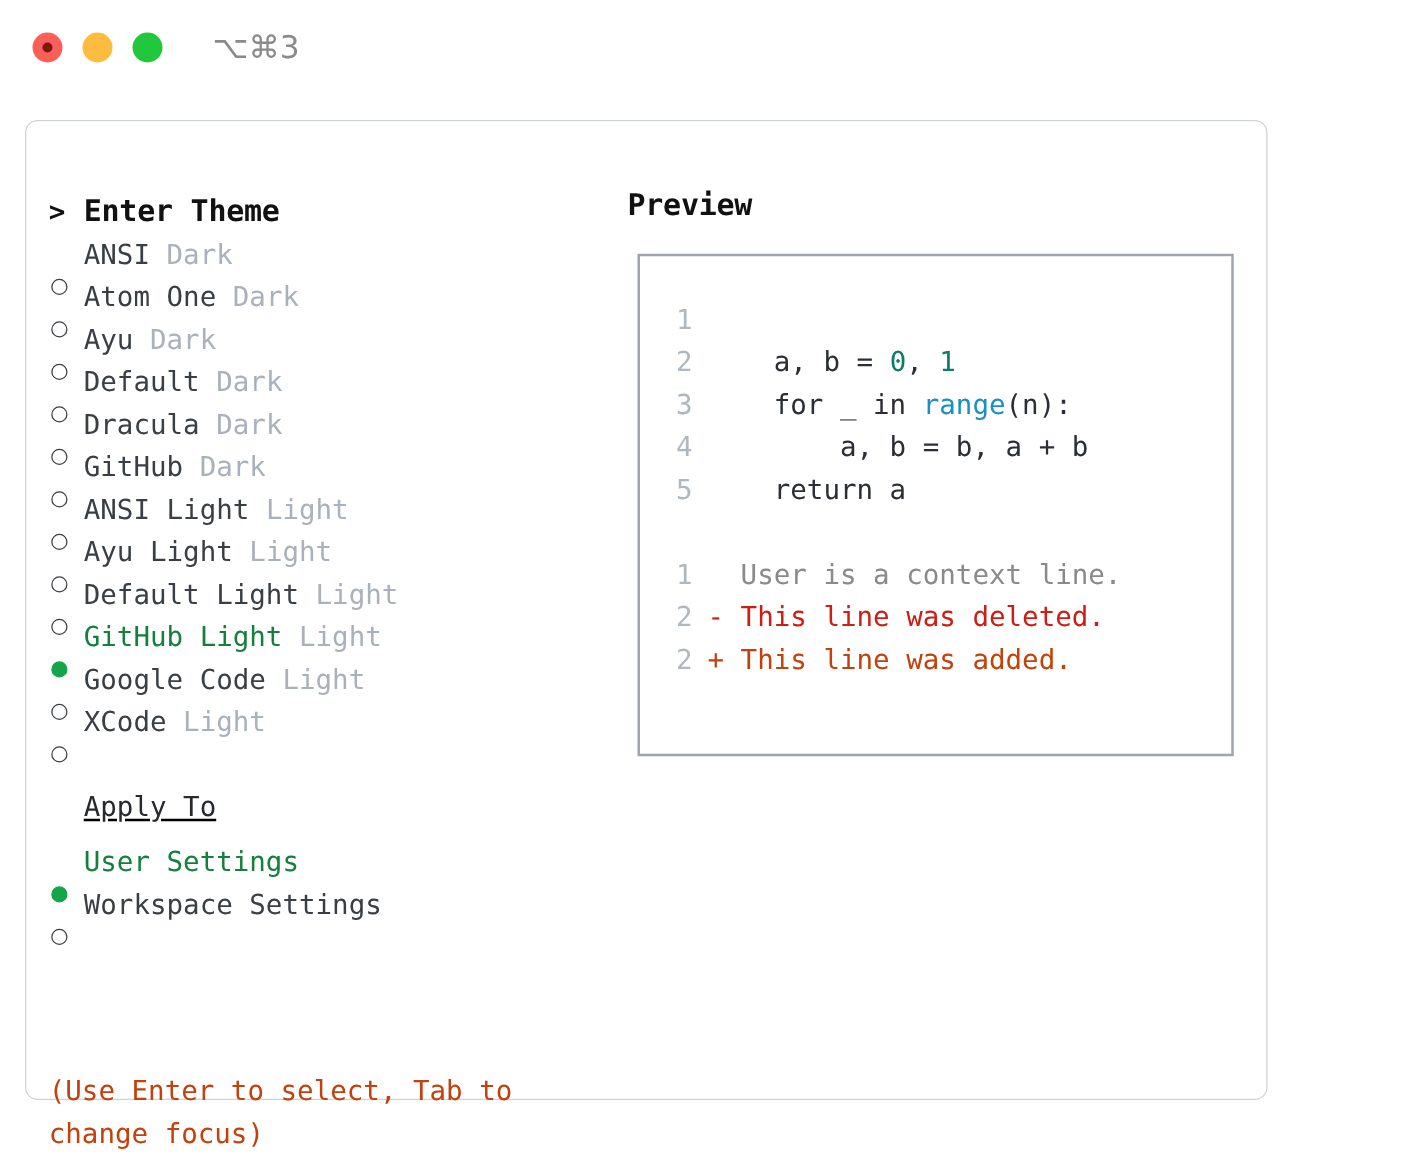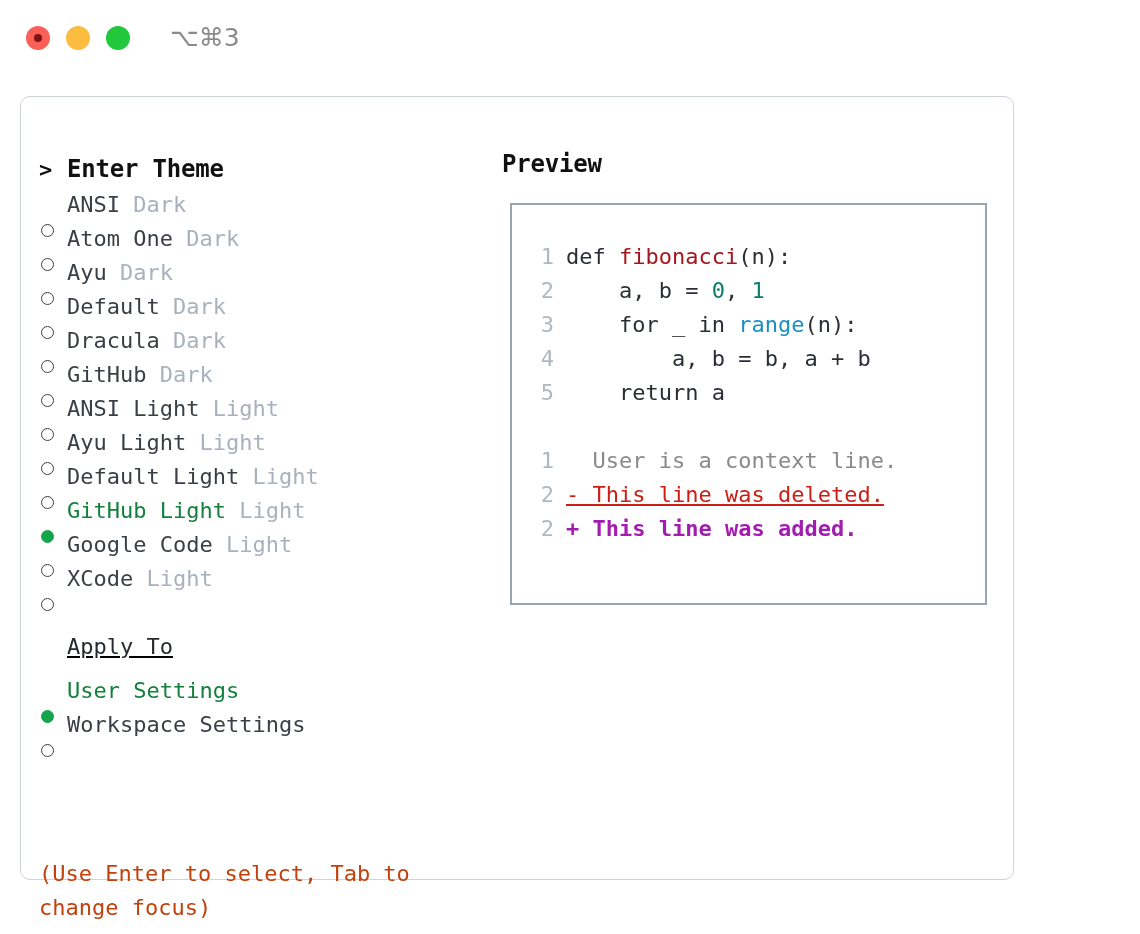--- a/index.html
+++ b/index.html
@@ -201,22 +201,22 @@
     color: #AFB8C1;
     margin-right: 12px;
   }
   .ctext { color: #2b2f35; }
 
   .tok-fn   { color: #A4151C; }
   .tok-num  { color: #0E7C6B; }
   .tok-call { color: #1A8FC4; }
 
   .diff-context { color: #8A8A8A; }
-  .diff-del     { color: #CC1E14; text-decoration: underline; }
-  .diff-add     { color: #a21caf; font-weight: bold; }
+  .diff-del     { color: #CC1E14; }
+  .diff-add     { color: #c2410c; }
 
   .spacer { height: 34px; }
 </style>
 </head>
 <body>
 
 <div id="window">
 
   <div id="titlebar">
     <div class="lights">
@@ -268,21 +268,21 @@
     <div id="hint">
       <div>(Use Enter to select, Tab to</div>
       <div>change focus)</div>
     </div>
 
     <div id="preview-title">Preview</div>
 
     <div id="code-box">
       <div id="code-inner">
         <div id="code-rows">
-            <div class="cline"><span class="lnum">1</span><span><span class="ctext">def </span><span class="tok-fn">fibonacci</span><span class="ctext">(n):</span></span></div>
+            <div class="cline"><span class="lnum">1</span></div>
             <div class="cline"><span class="lnum">2</span><span><span class="ctext">    a, b = </span><span class="tok-num">0</span><span class="ctext">, </span><span class="tok-num">1</span></span></div>
             <div class="cline"><span class="lnum">3</span><span><span class="ctext">    for _ in </span><span class="tok-call">range</span><span class="ctext">(n):</span></span></div>
             <div class="cline"><span class="lnum">4</span><span><span class="ctext">        a, b = b, a + b</span></span></div>
             <div class="cline"><span class="lnum">5</span><span><span class="ctext">    return a</span></span></div>
           </div>
         <div class="spacer"></div>
         <div id="diff-rows">
             <div class="cline"><span class="lnum">1</span><span class="diff-context">  User is a context line.</span></div>
             <div class="cline"><span class="lnum">2</span><span class="diff-del">- This line was deleted.</span></div>
             <div class="cline"><span class="lnum">2</span><span class="diff-add">+ This line was added.</span></div>

